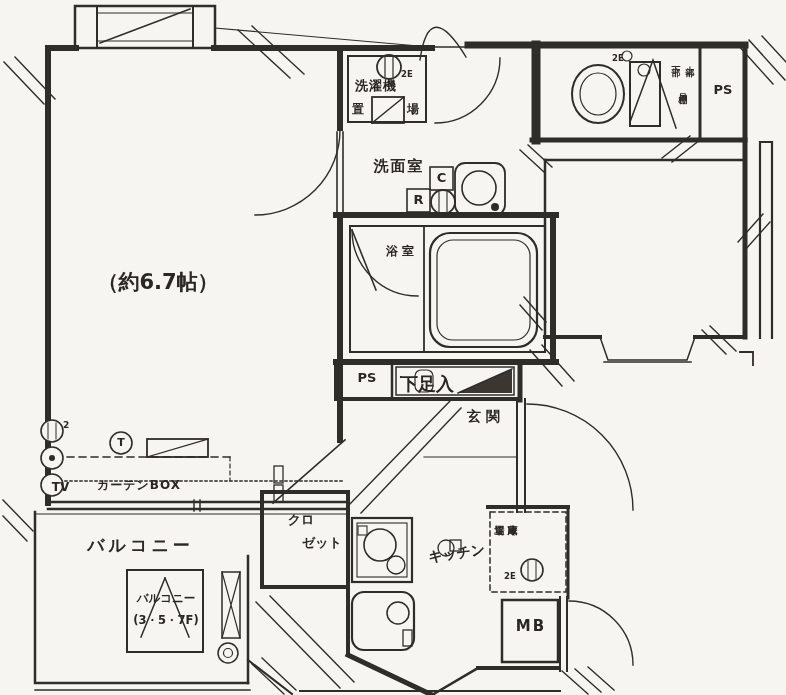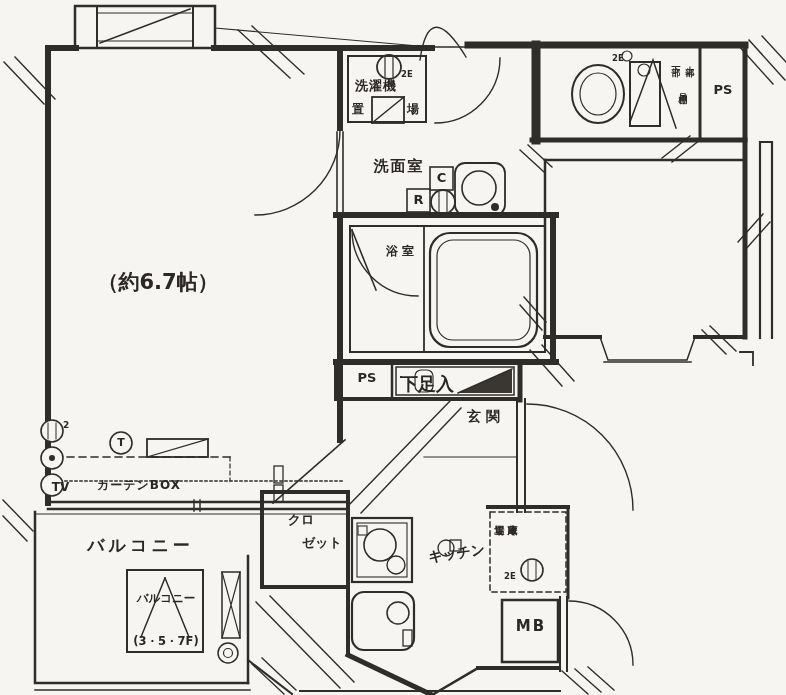--- a/index.html
+++ b/index.html
@@ -263,21 +263,21 @@
 <div class="lbl fridgecols" style="left:494px;top:517px;font-size:10px;">
   <span>冷蔵庫</span>
   <span>置場</span>
 </div>
 <div class="lbl" style="left:504px;top:572px;font-size:8.5px;">2E</div>
 
 <div class="lbl ctr" style="left:509px;top:619px;width:44px;font-size:15px;letter-spacing:2px;">MB</div>
 
 <div class="lbl ctr" style="left:68px;top:537px;width:145px;font-size:17px;letter-spacing:4px;">バルコニー</div>
 <div class="lbl ctr" style="left:128px;top:593px;width:76px;font-size:11.5px;">バルコニー</div>
-<div class="lbl ctr" style="left:128px;top:615px;width:76px;font-size:11.5px;margin-top:21px;">(3・5・7F)</div>
+<div class="lbl ctr" style="left:128px;top:615px;width:76px;font-size:11.5px;">(3・5・7F)</div>
 
 <div class="lbl ctr" style="left:88px;top:479px;width:102px;font-size:12px;letter-spacing:1px;">カーテンBOX</div>
 
 <div class="lbl ctr" style="left:114px;top:437px;width:14px;font-size:11px;">T</div>
 <div class="lbl ctr" style="left:43px;top:481px;width:35px;font-size:12px;">TV</div>
 <div class="lbl" style="left:63px;top:421px;font-size:9px;">2</div>
 
 </div>
 
 </body></html>

